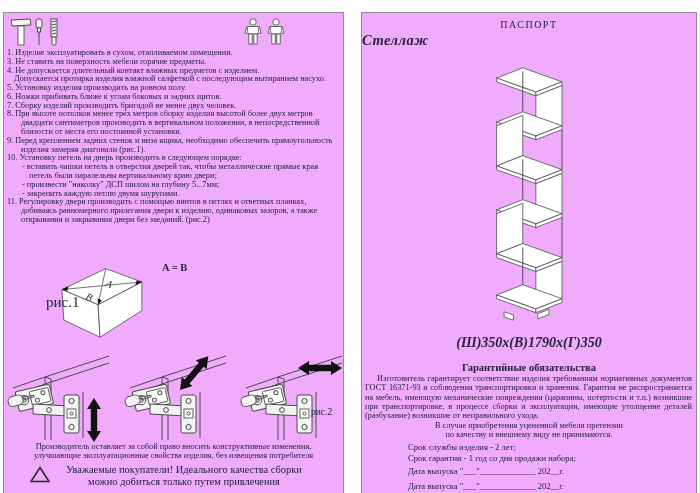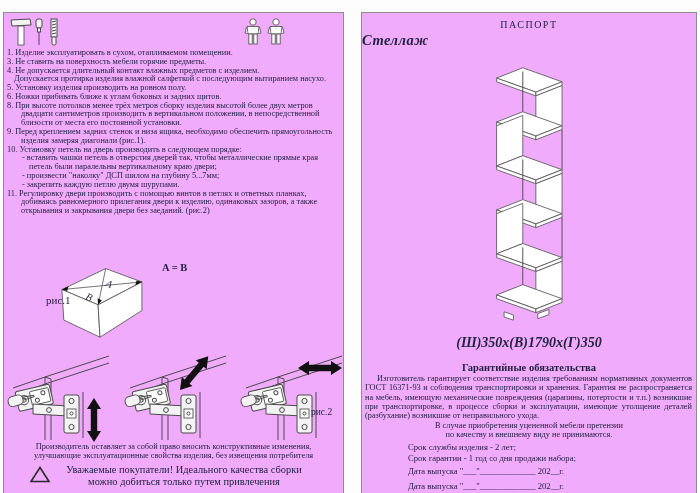--- a/index.html
+++ b/index.html
@@ -10,21 +10,21 @@
   .panel.right{left:361px;width:334px;}
   .abs{position:absolute;}
   
   .lp-title{left:40px;top:7px;width:225px;text-align:center;font-size:13px;font-weight:bold;
             word-spacing:5px;letter-spacing:.5px;}
   .reqs{left:0;top:36px;width:334px;padding:0 2px 0 3px;font-size:8.3px;line-height:8.78px;}
   .li{padding-left:14px;text-indent:-14px;}
   .li .num{padding-right:2px;}
   .extra{padding-left:7px;}
   .sub{padding-left:22px;text-indent:-7px;}
-  .fig1-label{left:18px;top:281px;font-size:11px;padding-left:24px;}
+  .fig1-label{left:18px;top:281px;font-size:15px;padding-left:24px;}
   .fig1-eq{left:158px;top:249px;font-size:10.5px;font-weight:bold;}
   .fig2-label{left:307px;top:394px;font-size:9.5px;}
   .producer{left:0;top:429px;width:339px;text-align:center;font-size:8.3px;line-height:9px;}
   .warn-lines{left:40px;top:451px;width:280px;text-align:center;}
   .warn-l1,.warn-l2{font-size:10.4px;line-height:12.4px;}
   .warn-l3{font-size:11px;line-height:11.5px;letter-spacing:.3px;margin-top:16px;}
   
   .rp-passport{left:0;top:6px;width:334px;text-align:center;font-size:10px;letter-spacing:1.5px;}
   .rp-product{left:0;top:19px;width:334px;font-size:14.5px;font-weight:bold;font-style:italic;letter-spacing:.5px;}
   .rp-dims{left:0;top:322px;width:334px;text-align:center;font-size:14px;font-weight:bold;font-style:italic;}
@@ -81,20 +81,21 @@
       </g>
     </svg>
 
     <div class="abs reqs">
       <div class="li"><span class="num">1.</span><span>Изделие эксплуатировать в сухом, отапливаемом помещении.</span></div>
       <div class="li"><span class="num">3.</span><span>Не ставить на поверхность мебели горячие предметы.</span></div>
       <div class="li"><span class="num">4.</span><span>Не допускается длительный контакт влажных предметов с изделием.</span></div>
       <div class="extra">Допускается протирка изделия влажной салфеткой с последующим вытиранием насухо.</div>
       <div class="li"><span class="num">5.</span><span>Установку изделия производить на ровном полу.</span></div>
       <div class="li"><span class="num">6.</span><span>Ножки прибивать ближе к углам боковых и задних щитов.</span></div>
+      <div class="li"><span class="num">7.</span><span>Сборку изделий производить бригадой не менее двух человек.</span></div>
       <div class="li"><span class="num">8.</span><span>При высоте потолков менее трёх метров сборку изделия высотой более двух метров двадцати сантиметров производить в вертикальном положении, в непосредственной близости от места его постоянной установки.</span></div>
       <div class="li"><span class="num">9.</span><span>Перед креплением задних стенок и низа ящика, необходимо обеспечить прямоугольность изделия замеряя диагонали (рис.1).</span></div>
       <div class="li"><span class="num">10.</span><span>Установку петель на дверь производить в следующем порядке:</span></div>
       <div class="sub">- вставить чашки петель в отверстия дверей так, чтобы металлические прямые края петель были паралельны вертикальному краю двери;</div>
       <div class="sub">- произвести "наколку" ДСП шилом на глубину 5...7мм;</div>
       <div class="sub">- закрепить каждую петлю двумя шурупами.</div>
       <div class="li"><span class="num">11.</span><span>Регулировку двери производить с помощью винтов в петлях и ответных планках, добиваясь равномерного прилегания двери к изделию, одинаковых зазоров, а также открывания и закрывания двери без заеданий. (рис.2)</span></div>
     </div>
 
     <svg class="abs" style="left:48px;top:248px;" width="96" height="80" viewBox="0 0 100 84">

